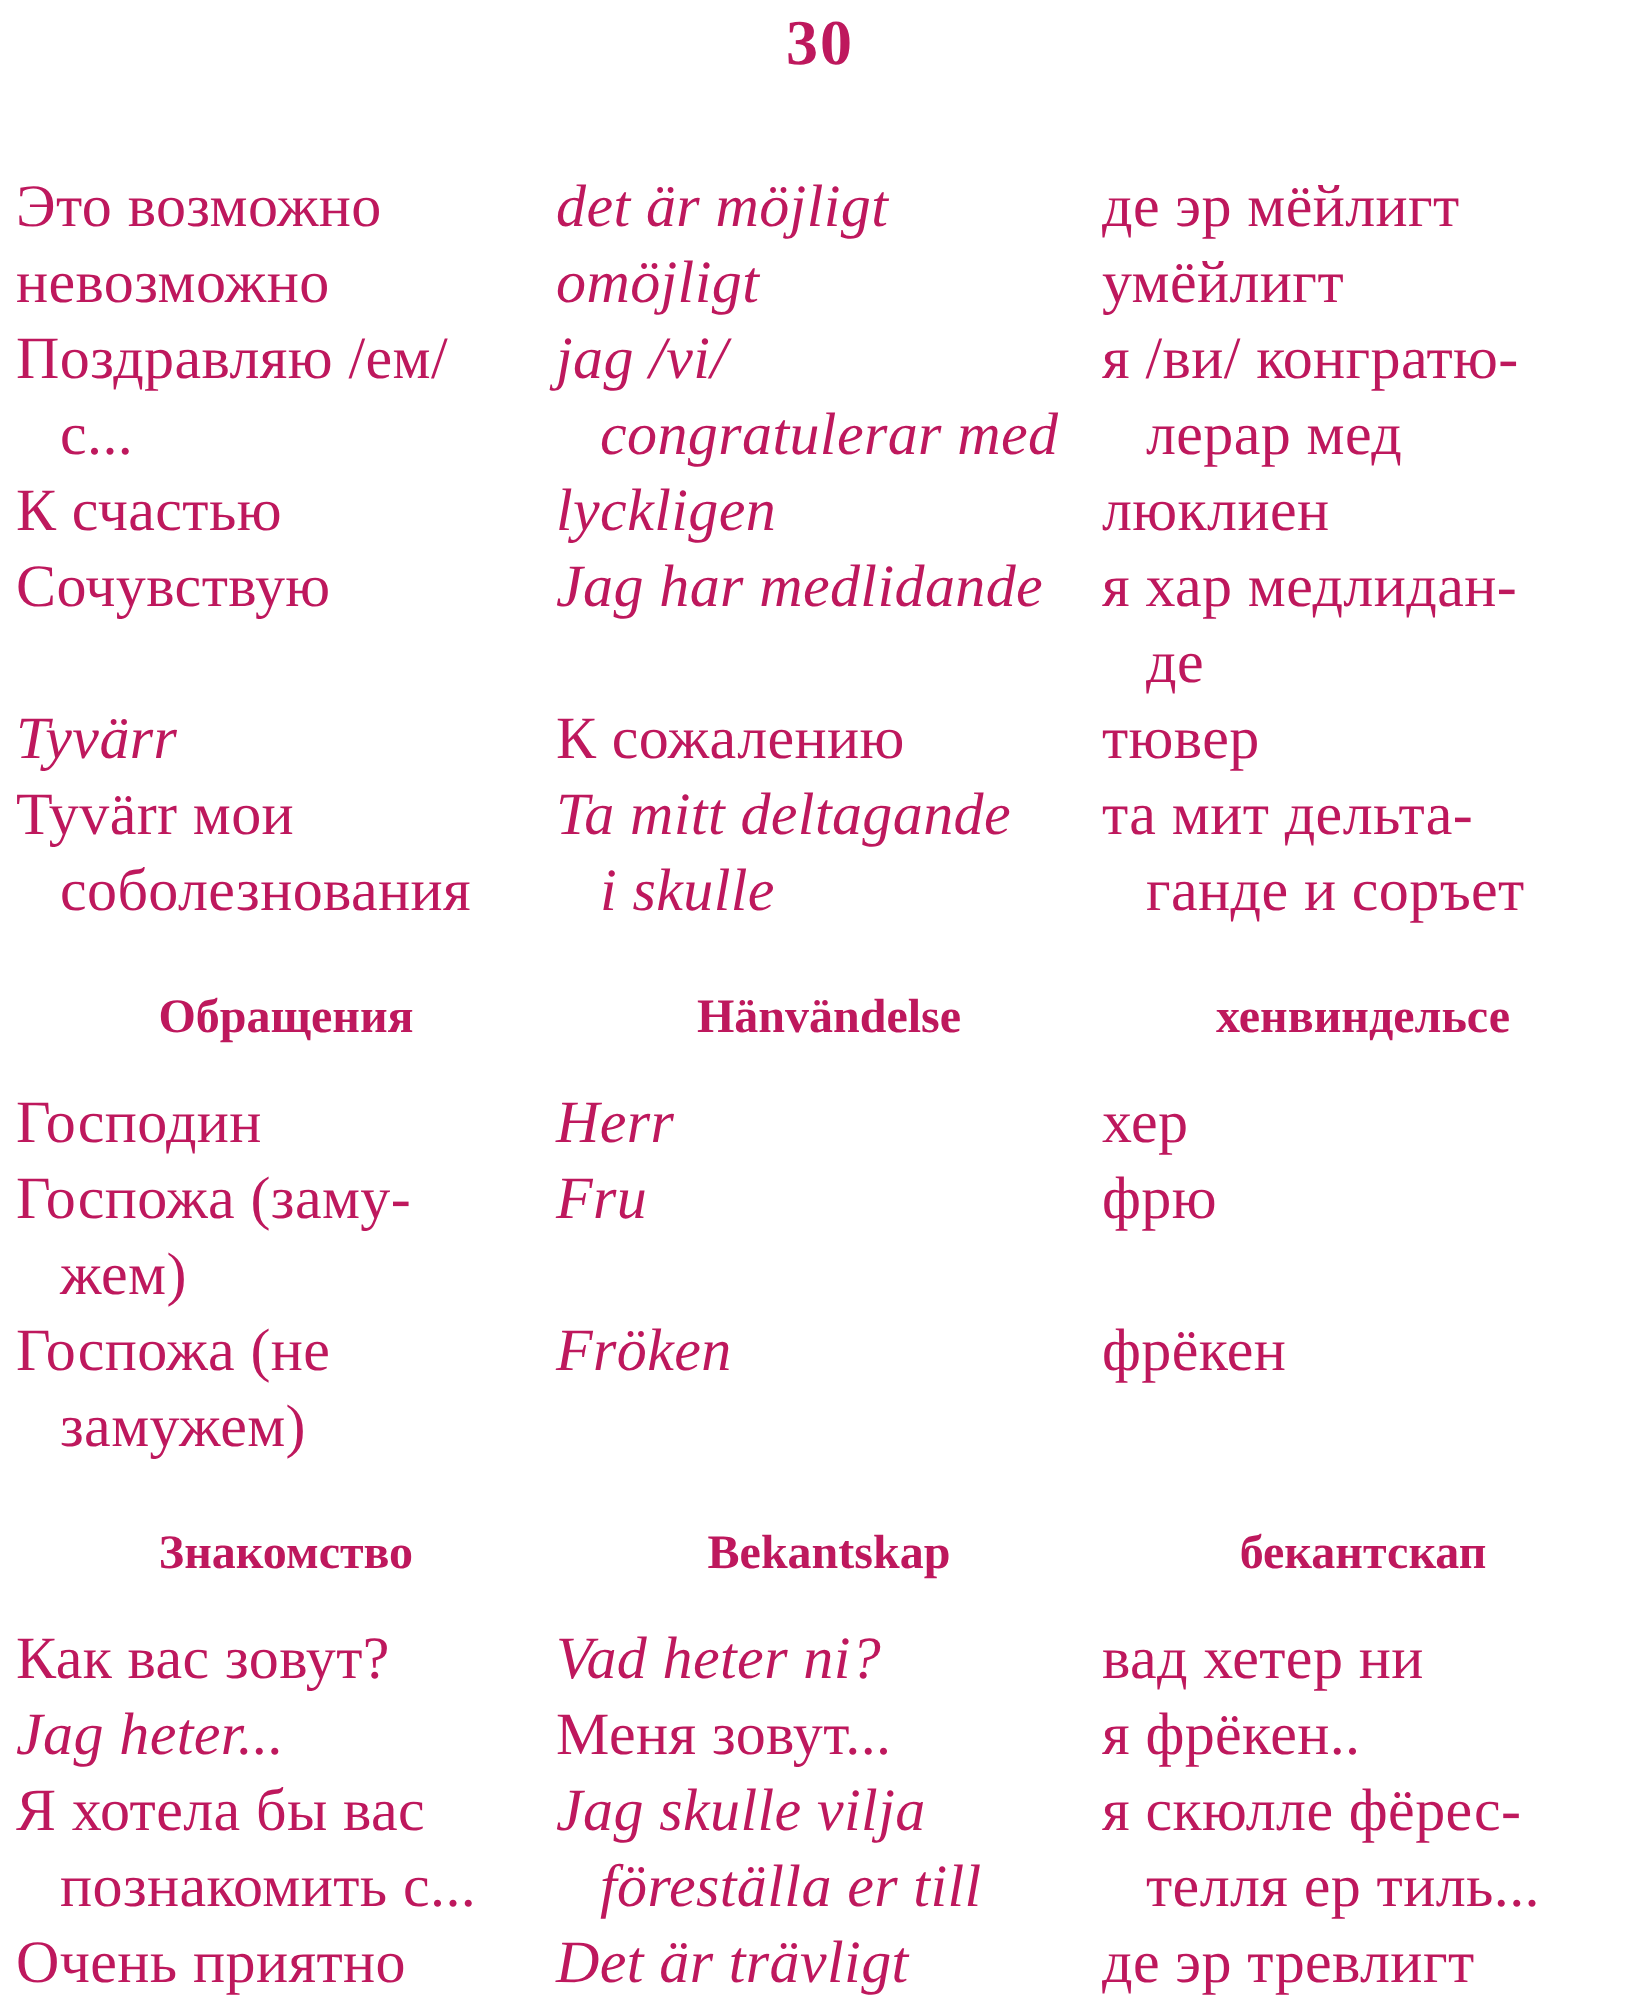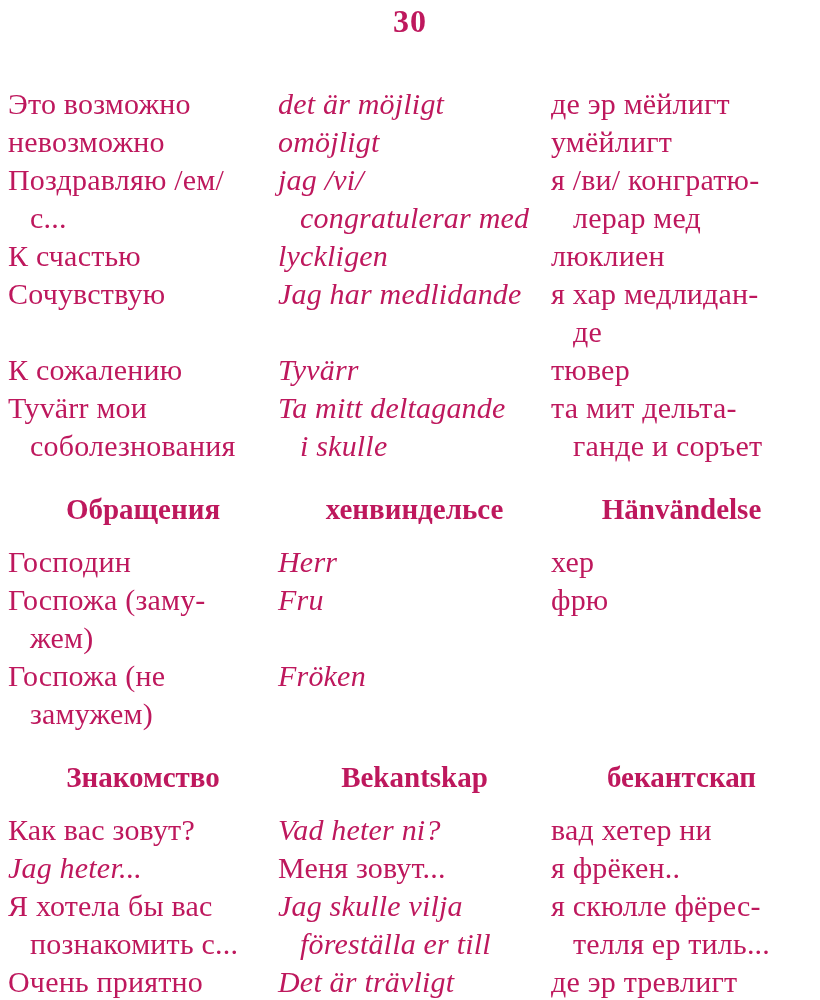--- a/index.html
+++ b/index.html
@@ -41,21 +41,21 @@
   .line.ind{padding-left:22px;}
   .hdr-row{
     display:grid;
     grid-template-columns:270px 273px 1fr;
     margin-top:28px;
     margin-bottom:18px;
   }
   .hdr{
     text-align:center;
     font-weight:bold;
-    font-size:29px;
+    font-size:24px;
     line-height:32px;
     white-space:nowrap;
   }
 </style>
 </head>
 <body>
 
 <div class="page">
   <div class="page-number">30</div>
   <div class="phrase-table" id="phrase-table">
@@ -112,25 +112,25 @@
         </div>
         <div class="cell sv">
           <div class="line">Jag har medlidande</div>
         </div>
         <div class="cell pr">
           <div class="line">я хар медлидан-</div>
           <div class="line ind">де</div>
         </div>
       </div>
       <div class="entry">
+        <div class="cell sv">
+          <div class="line">Tyvärr</div>
+        </div>
         <div class="cell ru">
           <div class="line">К сожалению</div>
-        </div>
-        <div class="cell sv">
-          <div class="line">Tyvärr</div>
         </div>
         <div class="cell pr">
           <div class="line">тювер</div>
         </div>
       </div>
       <div class="entry">
         <div class="cell ru">
           <div class="line">Tyvärr мои</div>
           <div class="line ind">соболезнования</div>
         </div>
@@ -138,22 +138,22 @@
           <div class="line">Ta mitt deltagande</div>
           <div class="line ind">i skulle</div>
         </div>
         <div class="cell pr">
           <div class="line">та мит дельта-</div>
           <div class="line ind">ганде и соръет</div>
         </div>
       </div>
       <div class="hdr-row">
         <div class="hdr">Обращения</div>
+        <div class="hdr">Hänvändelse</div>
         <div class="hdr">хенвиндельсе</div>
-        <div class="hdr">Hänvändelse</div>
       </div>
       <div class="entry">
         <div class="cell ru">
           <div class="line">Господин</div>
         </div>
         <div class="cell sv">
           <div class="line">Herr</div>
         </div>
         <div class="cell pr">
           <div class="line">хер</div>
@@ -171,20 +171,23 @@
           <div class="line">фрю</div>
         </div>
       </div>
       <div class="entry">
         <div class="cell ru">
           <div class="line">Госпожа (не</div>
           <div class="line ind">замужем)</div>
         </div>
         <div class="cell sv">
           <div class="line">Fröken</div>
+        </div>
+        <div class="cell pr">
+          <div class="line">фрёкен</div>
         </div>
       </div>
       <div class="hdr-row">
         <div class="hdr">Знакомство</div>
         <div class="hdr">Bekantskap</div>
         <div class="hdr">бекантскап</div>
       </div>
       <div class="entry">
         <div class="cell ru">
           <div class="line">Как вас зовут?</div>

